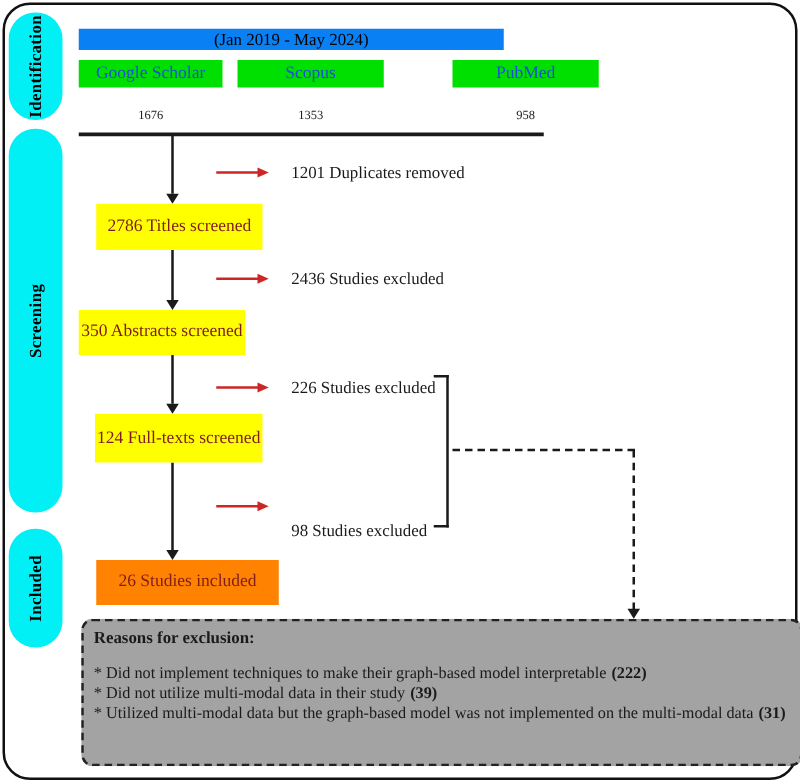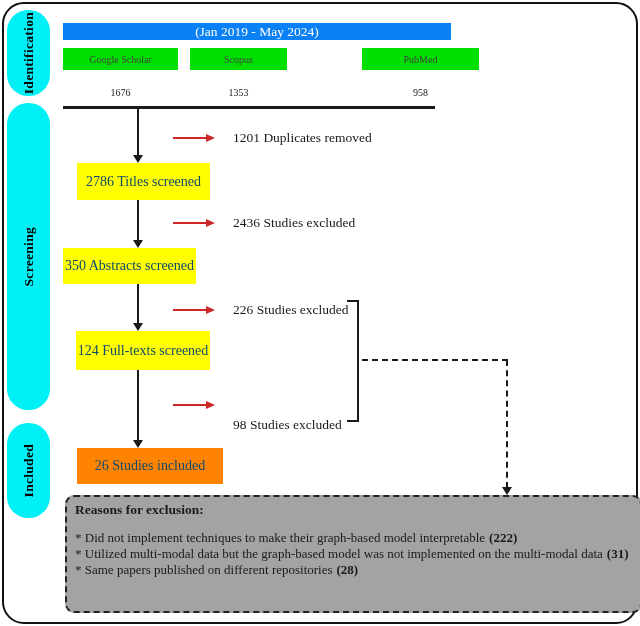--- a/index.html
+++ b/index.html
@@ -21,33 +21,33 @@
   
   .pill{position:absolute;left:7px;width:43px;background:var(--stage-pill);
     border-radius:21px;display:flex;align-items:center;justify-content:center;}
   .pill span{writing-mode:vertical-rl;transform:rotate(180deg);
     font-weight:bold;font-size:13.5px;letter-spacing:.3px;color:#000;}
   .pill-identification{top:10px;height:86px;}
   .pill-screening{top:103px;height:307px;}
   .pill-included{top:423px;height:95px;}
 
   
-  .bluebar{position:absolute;left:63px;top:23px;width:388px;height:17px;
+  .bluebar{position:absolute;left:63px;top:23px;width:340px;height:17px;
     background:var(--header-bar);display:flex;align-items:center;justify-content:center;
-    color:#ffffff;font-size:13.5px;}
+    color:#000000;font-size:13.5px;}
   .srcbox{position:absolute;top:48px;height:22px;background:var(--source-box);
-    display:flex;align-items:center;justify-content:center;font-size:10px;color:#404040;}
-  .src1{left:63px;width:115px;} .src2{left:190px;width:97px;} .src3{left:318px;width:117px;margin-left:44px;}
+    display:flex;align-items:center;justify-content:center;font-size:14px;color:#1d4ed8;}
+  .src1{left:63px;width:115px;} .src2{left:190px;width:117px;} .src3{left:318px;width:117px;margin-left:44px;}
   .count{position:absolute;top:84px;height:16px;display:flex;align-items:center;
     justify-content:center;font-size:10px;}
   .hline{position:absolute;left:63px;top:106px;width:372px;height:2.5px;background:var(--line-black);}
 
   
   .fbox{position:absolute;display:flex;align-items:center;justify-content:center;
-    font-size:14px;color:#0c4a6e;}
+    font-size:14px;color:#7f1d1d;}
   .yellow{background:var(--screen-box);}
   .orange{background:var(--included-box);}
   .box-titles{left:77px;top:163px;width:133px;height:37px;}
   .box-abstracts{left:63px;top:248px;width:133px;height:36px;}
   .box-fulltexts{left:76px;top:331px;width:134px;height:39px;}
   .box-included{left:77px;top:448px;width:146px;height:36px;}
 
   
   .vline{position:absolute;left:136.5px;width:2px;background:var(--line-black);}
   .vhead{position:absolute;left:132.5px;width:0;height:0;
@@ -143,16 +143,16 @@
 <div class="brk-cap" style="top:420px;"></div>
 
 <div class="dash-h"></div>
 <div class="dash-v"></div>
 <div class="dash-head"></div>
 
 <div class="reasons">
   <div class="reasons-title">Reasons for exclusion:</div>
   <div class="reasons-list">
     <div class="reason-item"><span>* Did not implement techniques to make their graph-based model interpretable</span><span class="reason-count">(222)</span></div>
+    <div class="reason-item"><span>* Did not utilize multi-modal data in their study</span><span class="reason-count">(39)</span></div>
     <div class="reason-item"><span>* Utilized multi-modal data but the graph-based model was not implemented on the multi-modal data</span><span class="reason-count">(31)</span></div>
-    <div class="reason-item"><span>* Same papers published on different repositories</span><span class="reason-count">(28)</span></div>
   </div>
 </div>
 
 </body></html>

